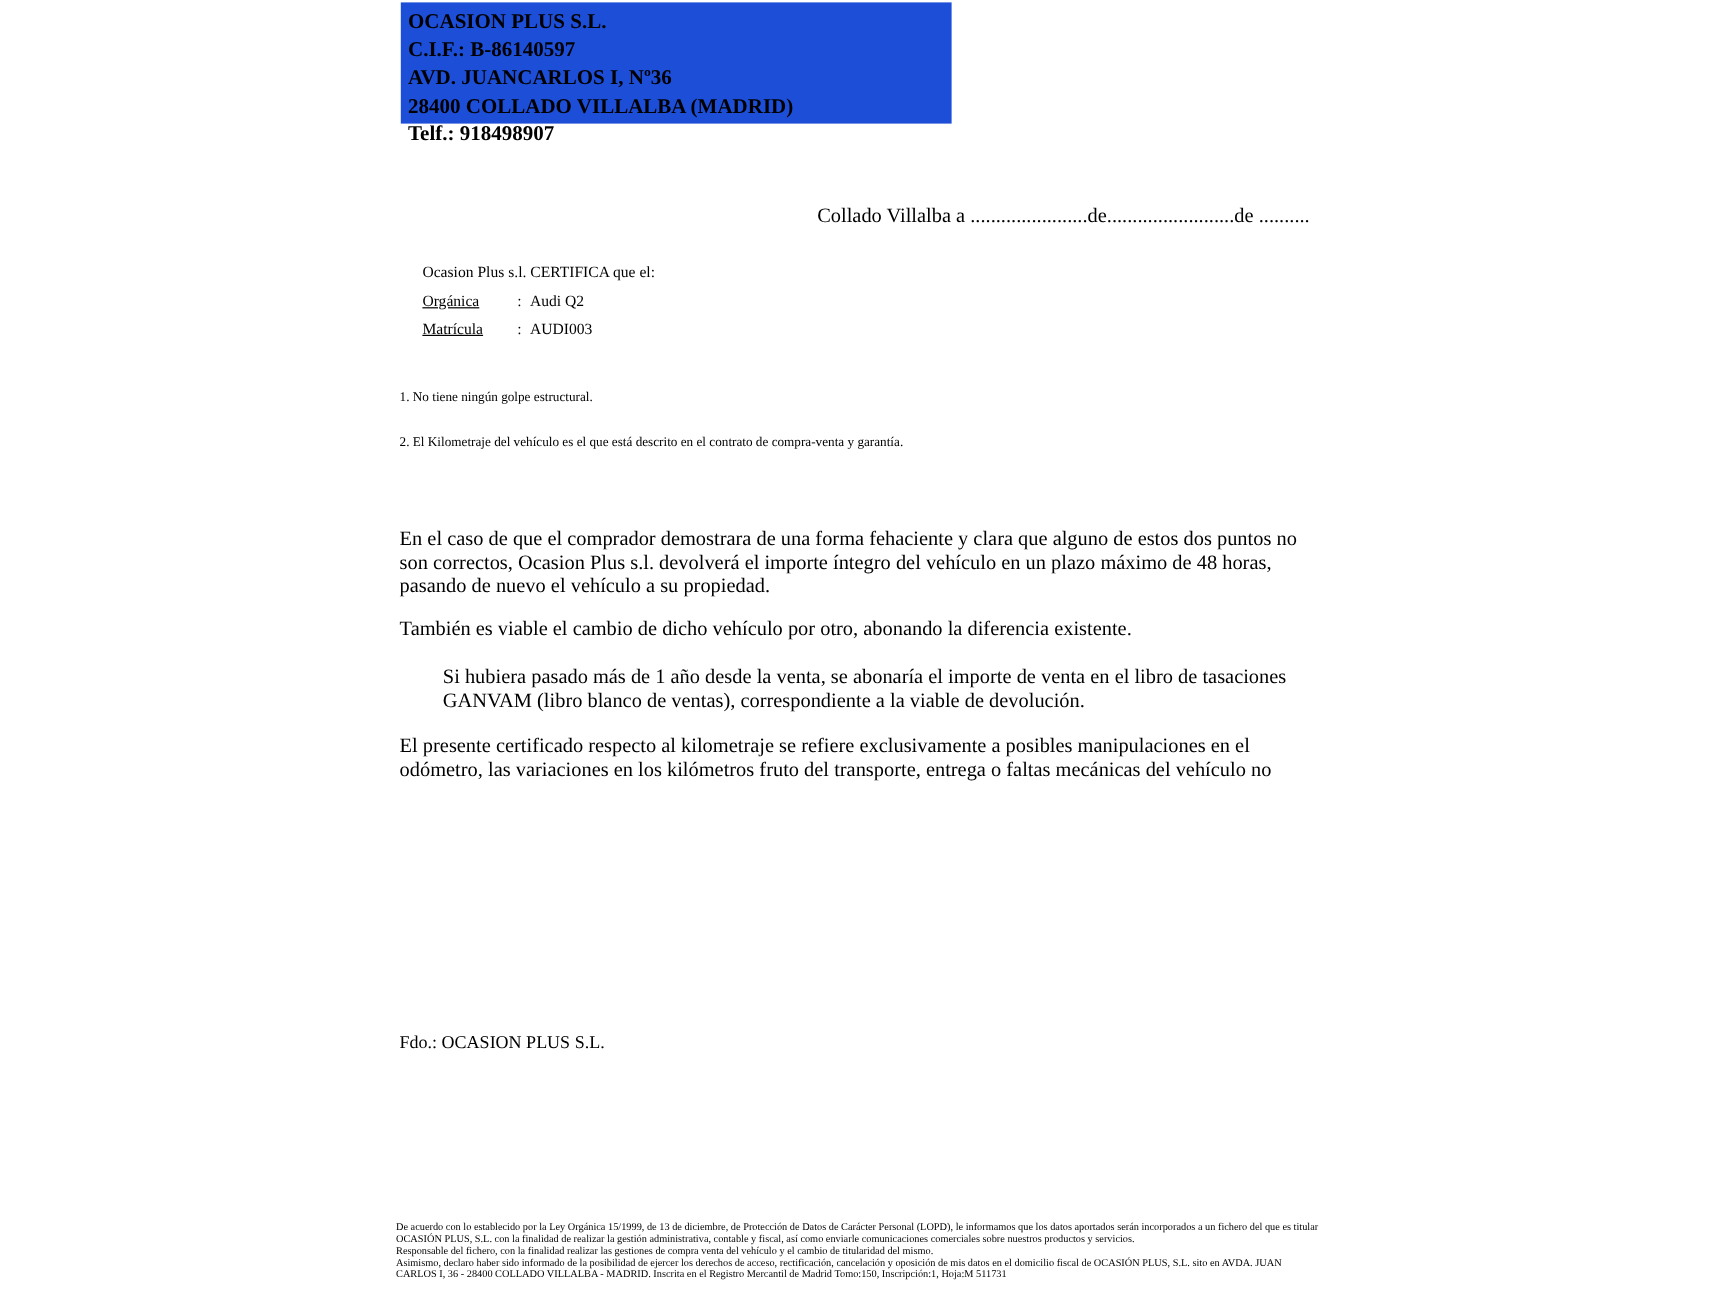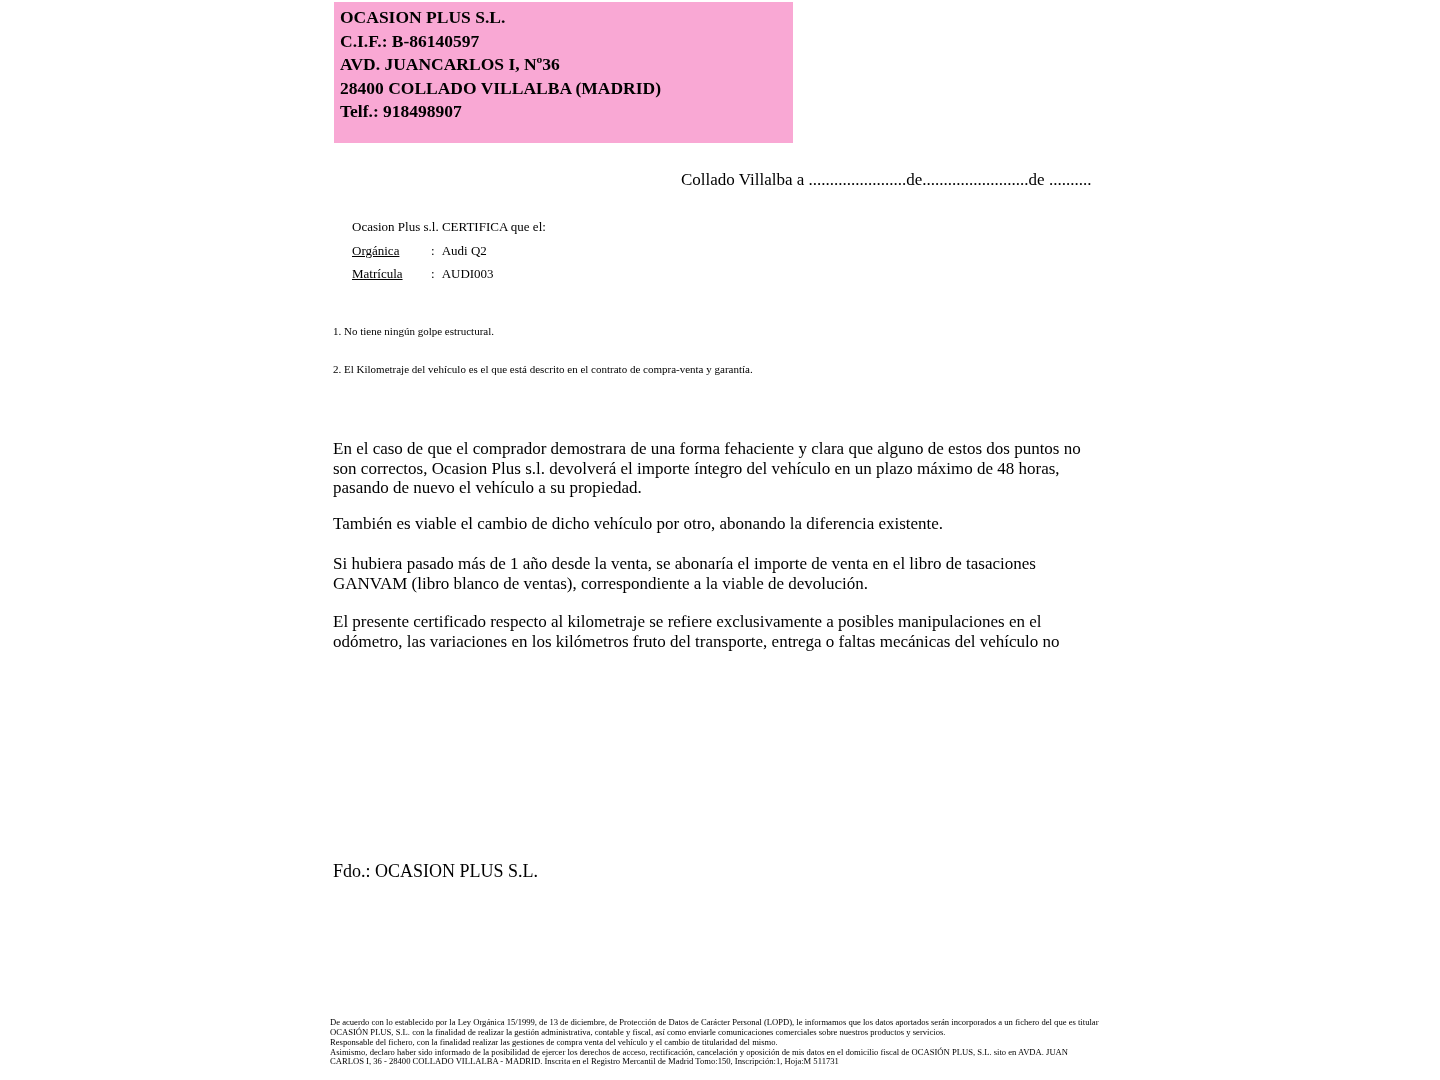--- a/index.html
+++ b/index.html
@@ -9,22 +9,22 @@
     font-family: "Liberation Serif", "DejaVu Serif", serif;
     color: #000000;
     position: relative;
     overflow: hidden;
   }
   .abs { position: absolute; }
 
   
   .header-box {
     left: 334px; top: 2px;
-    width: 459px; height: 141px;
-    background: #f9a8d4;
+    width: 459px; height: 101px;
+    background: #1d4ed8;
     box-sizing: border-box;
     padding: 4px 0 0 6px;
     font-weight: bold;
     font-size: 17.5px;
     line-height: 23.5px;
   }
 
   
   .date-line {
     left: 681px; top: 170px;
@@ -52,27 +52,27 @@
 
   
   .para {
     left: 333px;
     font-size: 17px;
     line-height: 19.5px;
     white-space: nowrap;
   }
   .para-1 { top: 439px; }
   .para-2 { top: 514px; }
-  .para-3 { top: 554px; }
+  .para-3 { top: 554px; margin-left: 36px; }
   .para-4 { top: 612px; }
 
   
   .signature {
     left: 333px; top: 861px;
-    font-size: 18px;
+    font-size: 15px;
     white-space: nowrap;
   }
 
   
   .legal-footer {
     left: 330px; top: 1018px;
     font-size: 8.6px;
     line-height: 9.85px;
     white-space: nowrap;
   }

